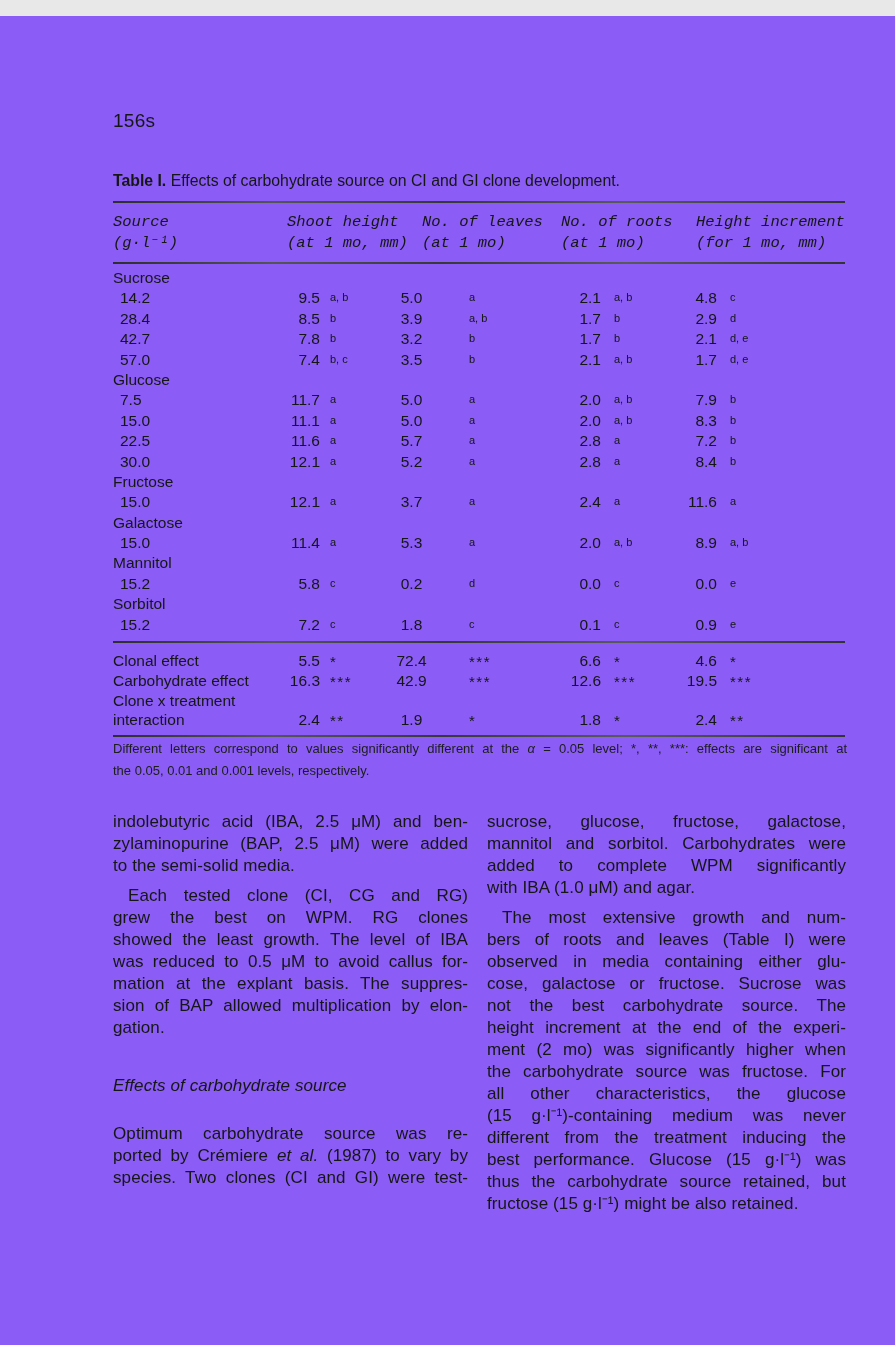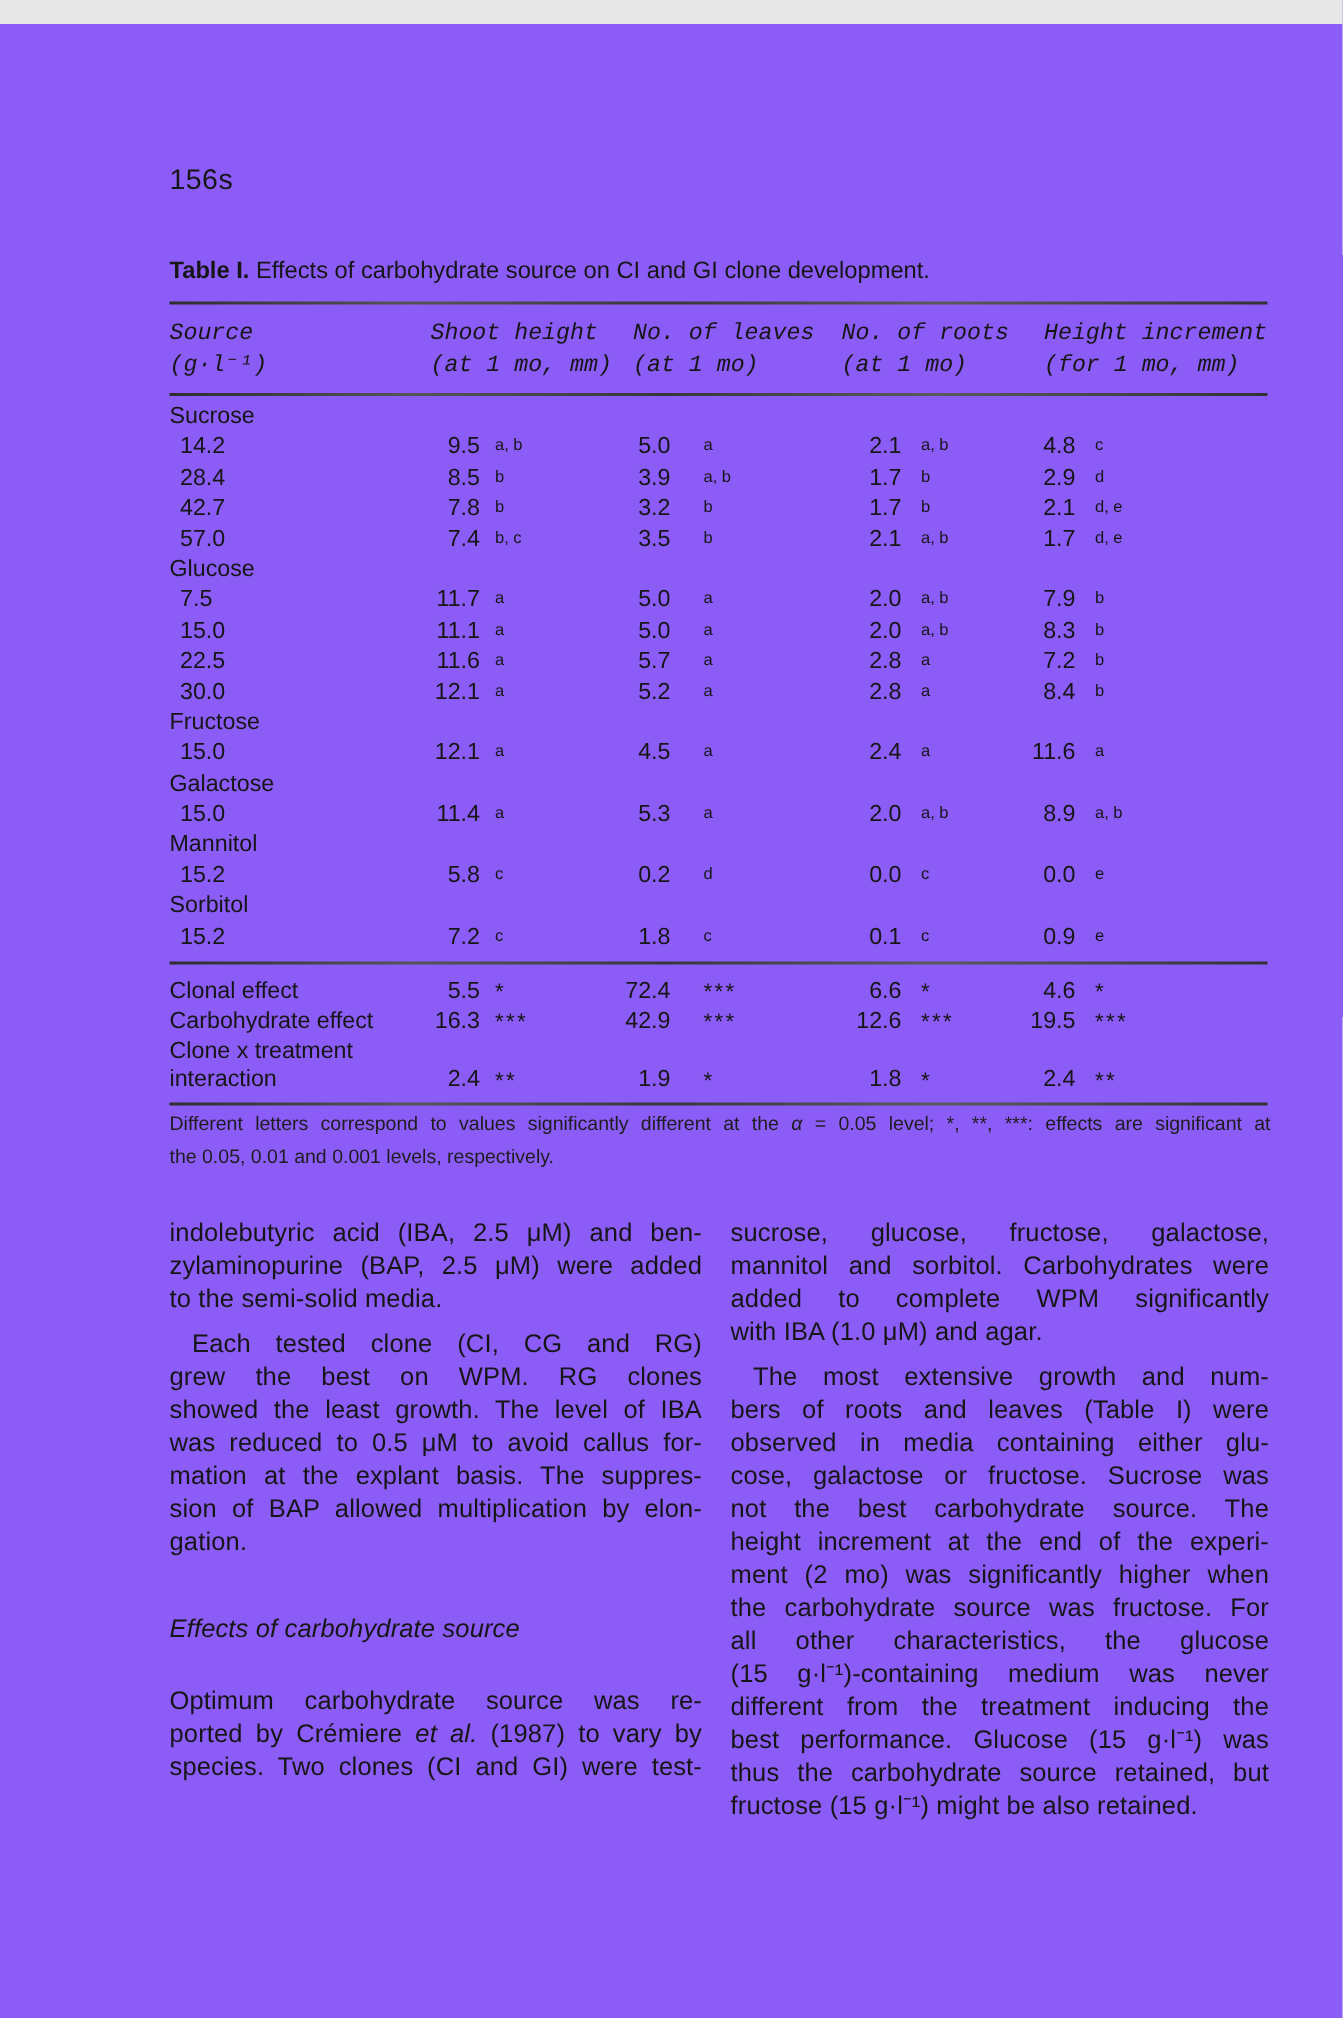--- a/index.html
+++ b/index.html
@@ -24,21 +24,21 @@
   .hc2{left:309px;}
   .hc3{left:448px;}
   .hc4{left:583px;}
 
   #tbody{position:relative;padding-top:4px;padding-bottom:6px;}
   .trow{position:relative;height:20.4px;line-height:20.4px;font-size:15.5px;white-space:nowrap;}
   .sec{position:absolute;left:0;top:0;}
   .src{position:absolute;left:7px;top:0;}
   .num{position:absolute;top:0;text-align:right;}
   .c0{left:110px;width:97px;}
-  .c1{left:241px;width:93px;}
+  .c1{left:252px;width:93px;text-align:center;}
   .c2{left:392px;width:96px;}
   .c3{left:506px;width:98px;}
   .ann{position:absolute;top:1px;font-size:11px;line-height:16px;}
   .a0{left:217px;}
   .a1{left:356px;}
   .a2{left:501px;}
   .a3{left:617px;}
   .star{position:absolute;top:3px;font-size:15px;letter-spacing:1.5px;line-height:16px;}
 
   #tstats{position:relative;padding-top:8px;padding-bottom:5px;}
@@ -195,21 +195,21 @@
           <span class="num c3">8.4</span>
           <span class="ann a3">b</span>
         </div>
         <div class="trow">
           <span class="sec">Fructose</span>
         </div>
         <div class="trow">
           <span class="src">15.0</span>
           <span class="num c0">12.1</span>
           <span class="ann a0">a</span>
-          <span class="num c1">4.5</span>
+          <span class="num c1">3.7</span>
           <span class="ann a1">a</span>
           <span class="num c2">2.4</span>
           <span class="ann a2">a</span>
           <span class="num c3">11.6</span>
           <span class="ann a3">a</span>
         </div>
         <div class="trow">
           <span class="sec">Galactose</span>
         </div>
         <div class="trow">

